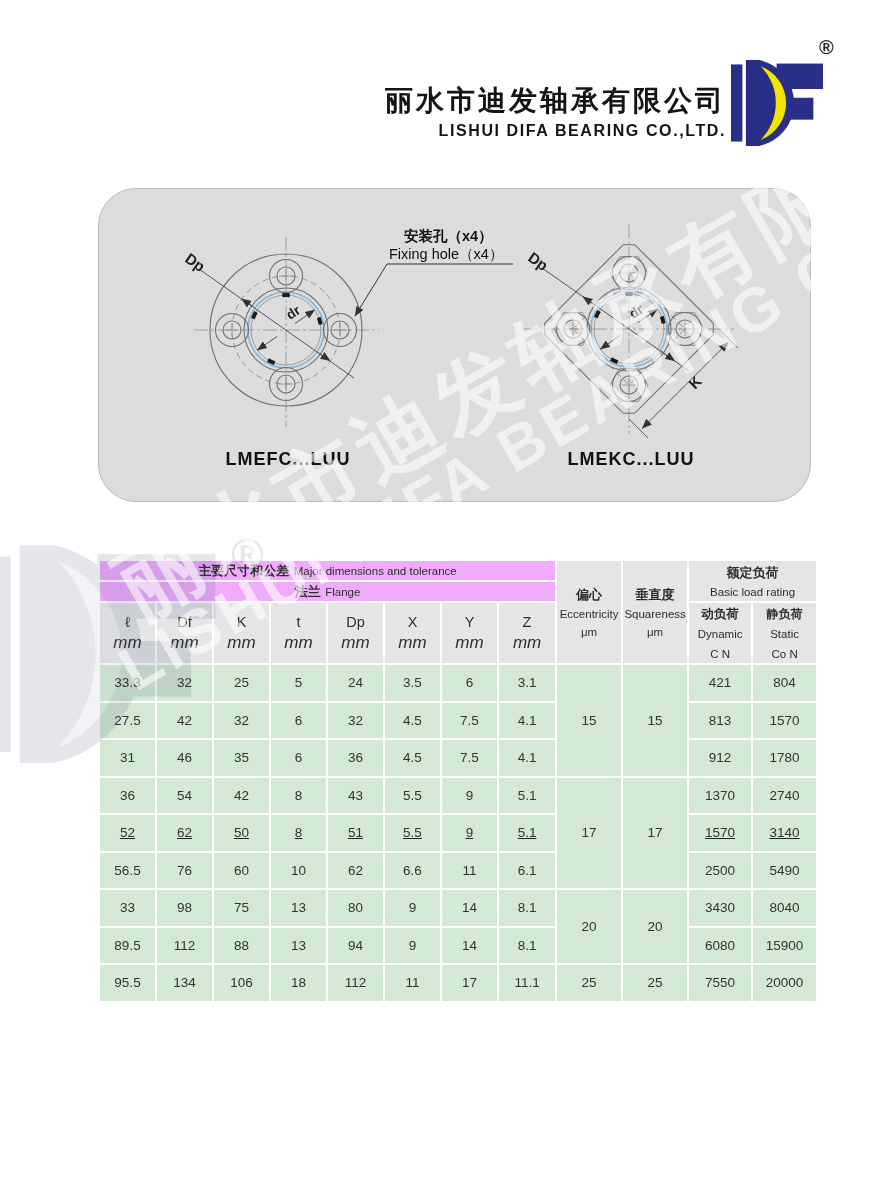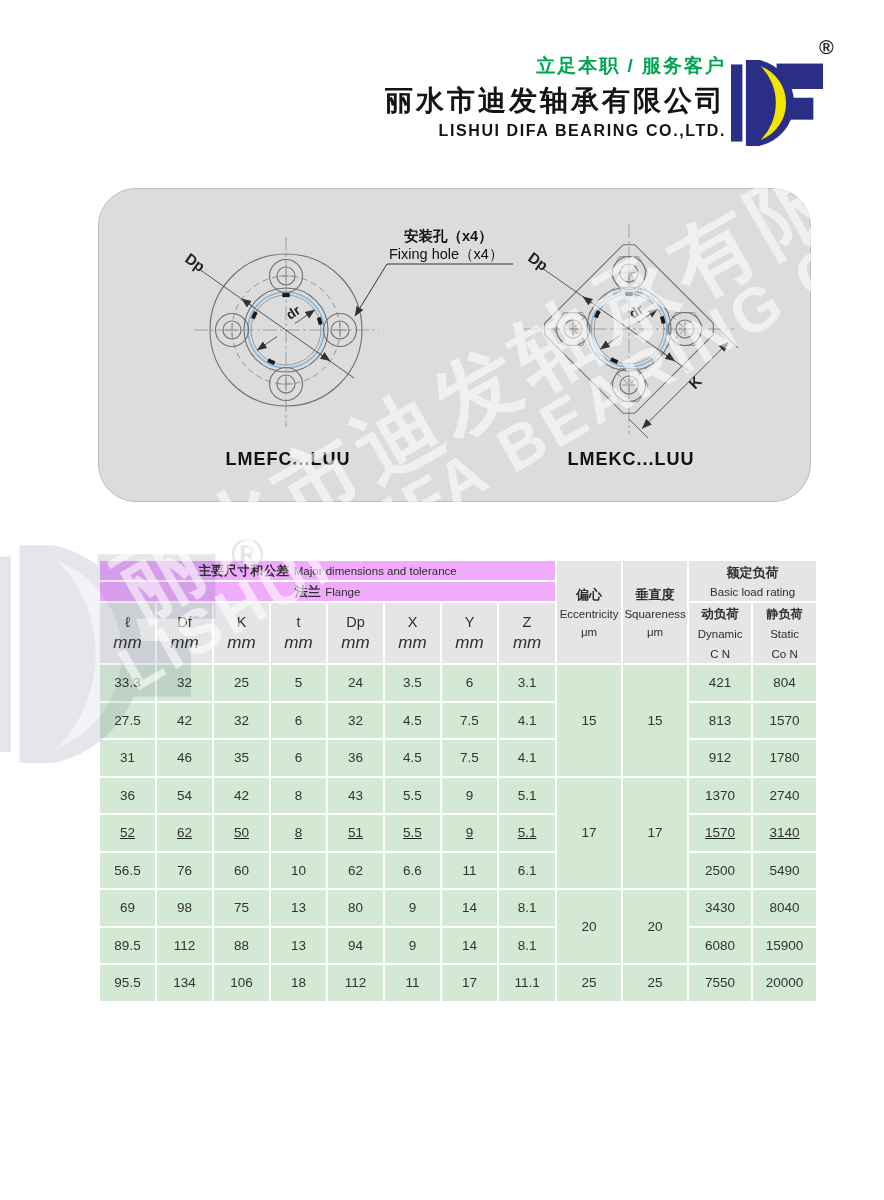--- a/index.html
+++ b/index.html
@@ -50,21 +50,20 @@
   .h3 th { line-height:1.25; }
   
   .footer { position:absolute; top:995px; right:66px; text-align:right; font-size:13.5px; font-weight:bold; color:#111; line-height:1.2; z-index:2; }
   .footer div { margin-bottom:2px; }
 </style>
 </head>
 <body>
 
 <div class="page">
 
-  <div class="slogan" style="color:#00a551;">立足本职 / 服务客户</div>
   <div class="company-cn">丽水市迪发轴承有限公司</div>
   <div class="company-en">LISHUI DIFA BEARING CO.,LTD.</div>
   <div class="reg-mark">®</div>
 
   <svg class="logo" viewBox="0 0 105 102">
     <rect x="0" y="7" width="13" height="88" fill="#2b2e87"></rect>
     <path d="M17,2 L32,2 A50,50 0 0 1 32,100 L17,100 Z" fill="#2b2e87"></path>
     <rect x="52" y="6" width="53" height="29" fill="#2b2e87"></rect>
     <rect x="52" y="45" width="42" height="25" fill="#2b2e87"></rect>
     <path d="M34,9 A45,45 0 0 1 34,93 A60,60 0 0 0 34,9 Z" fill="#f2e500"></path>
@@ -296,21 +295,21 @@
           <td class="bcell">60</td>
           <td class="bcell">10</td>
           <td class="bcell">62</td>
           <td class="bcell">6.6</td>
           <td class="bcell">11</td>
           <td class="bcell">6.1</td>
           <td class="bcell">2500</td>
           <td class="bcell">5490</td>
         </tr>
         <tr style="height: 37.5px;">
-          <td class="bcell">69</td>
+          <td class="bcell">33</td>
           <td class="bcell">98</td>
           <td class="bcell">75</td>
           <td class="bcell">13</td>
           <td class="bcell">80</td>
           <td class="bcell">9</td>
           <td class="bcell">14</td>
           <td class="bcell">8.1</td>
           <td class="bcell" rowspan="2">20</td>
           <td class="bcell" rowspan="2">20</td>
           <td class="bcell">3430</td>

